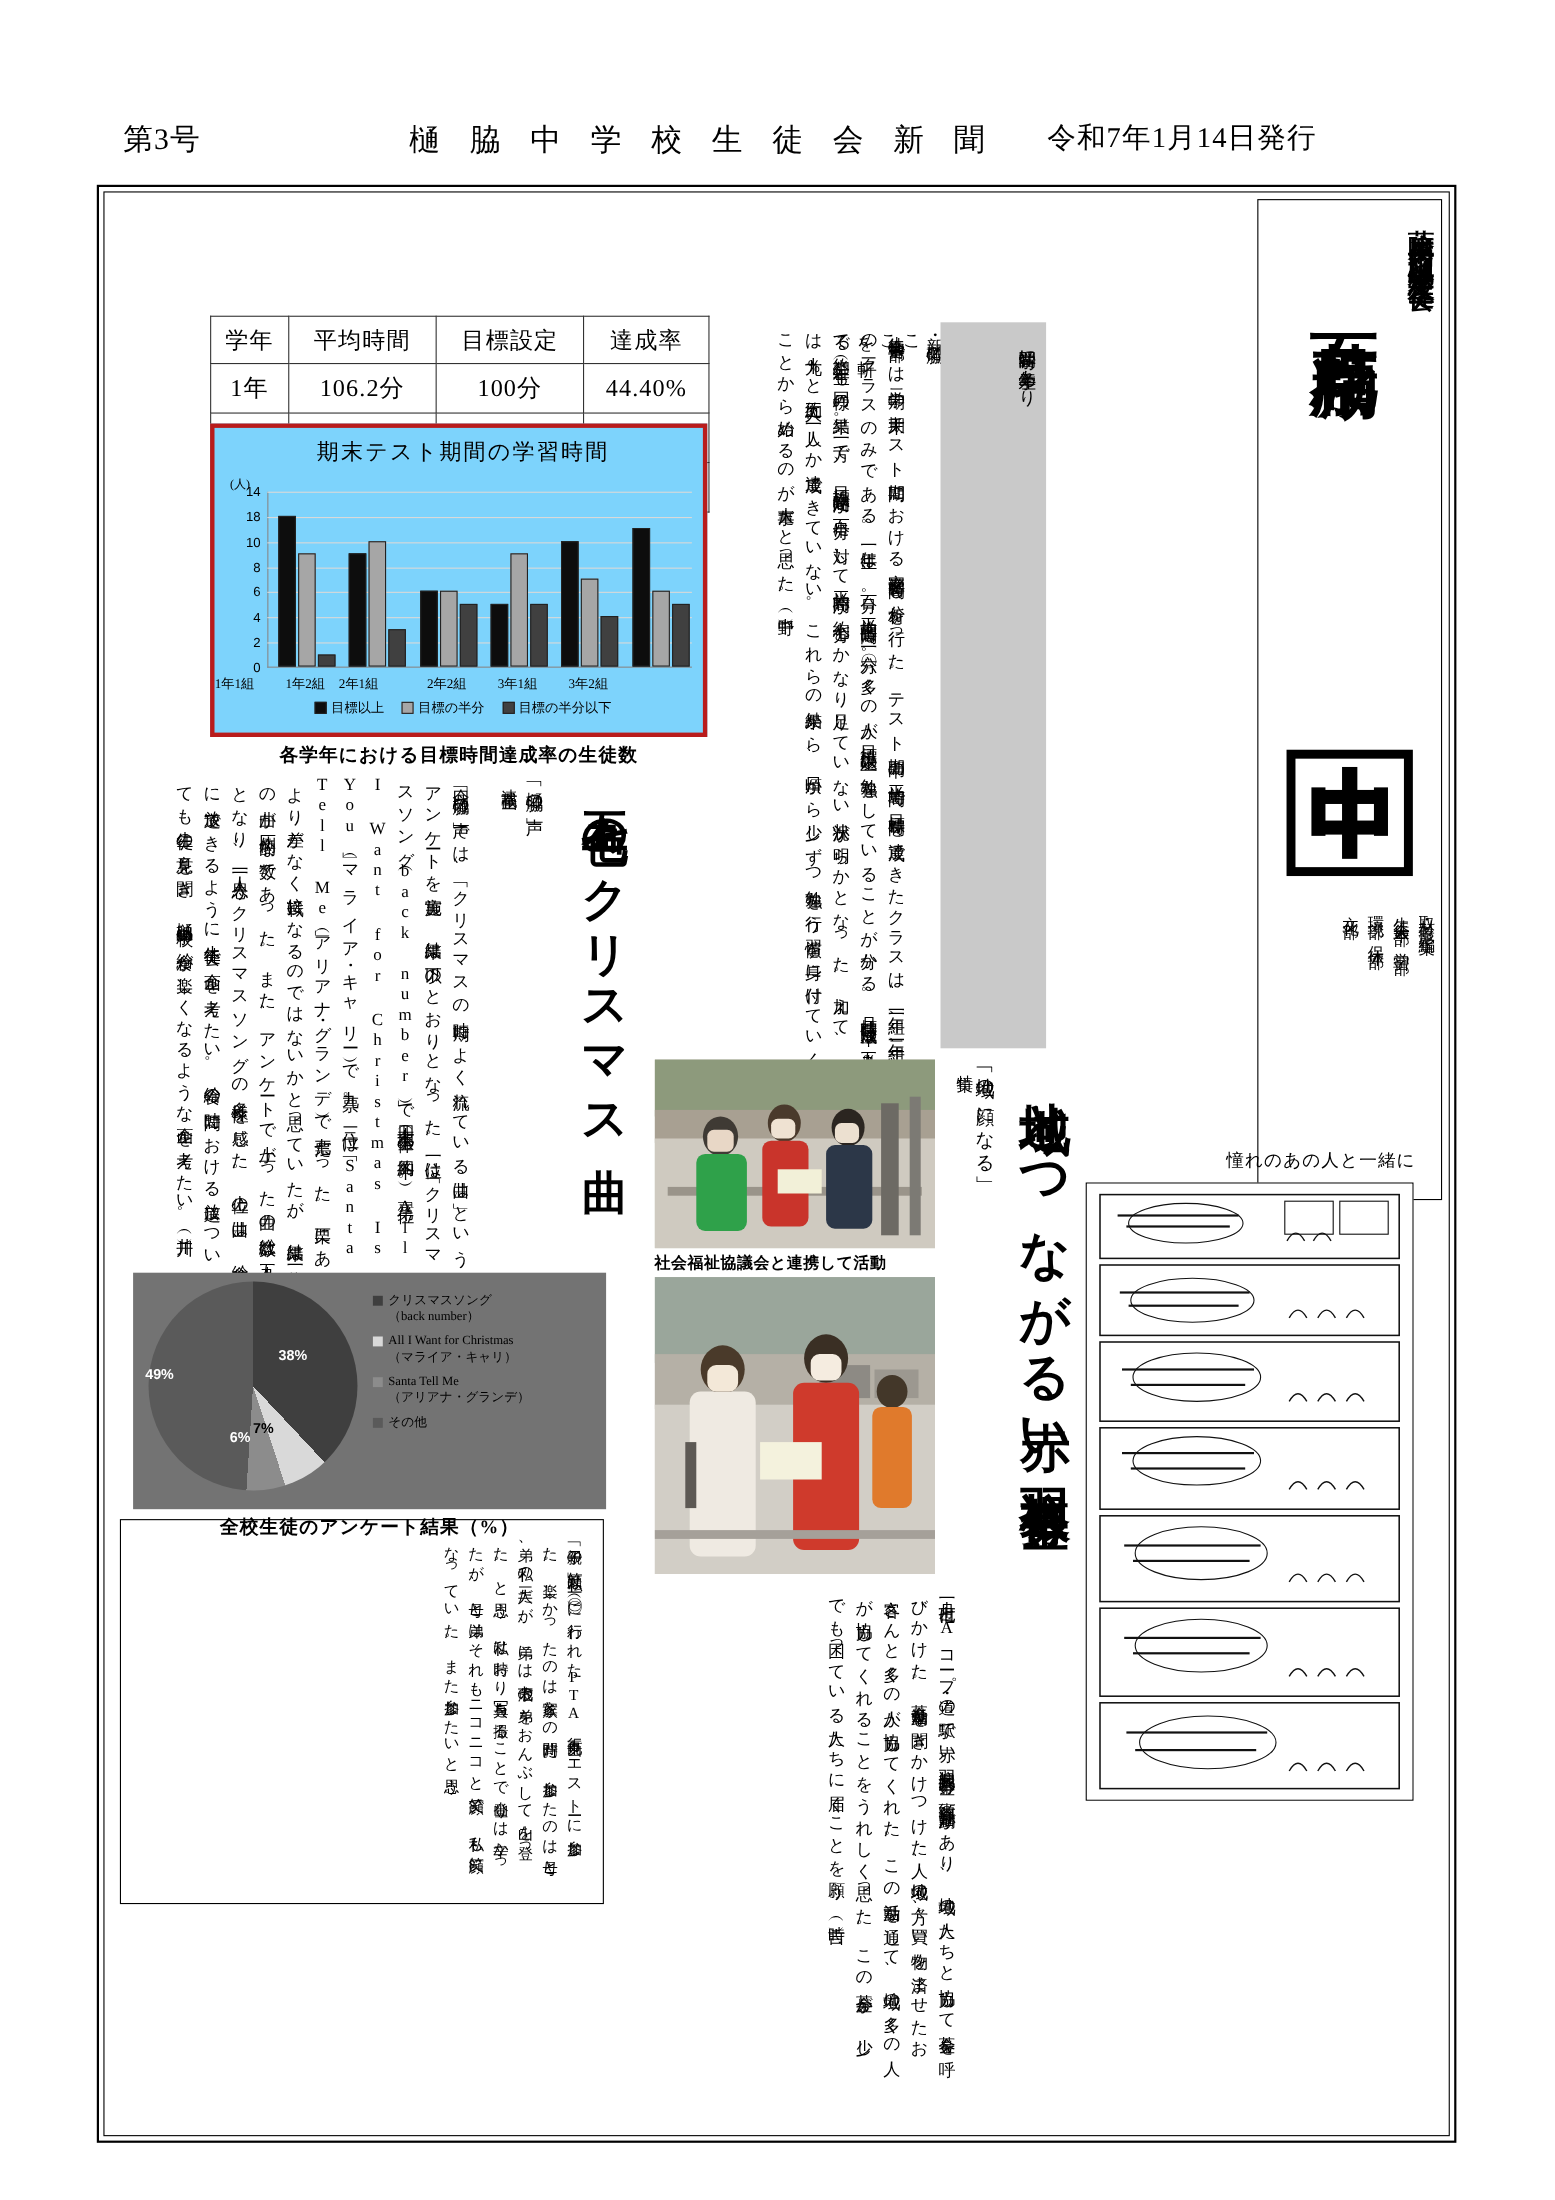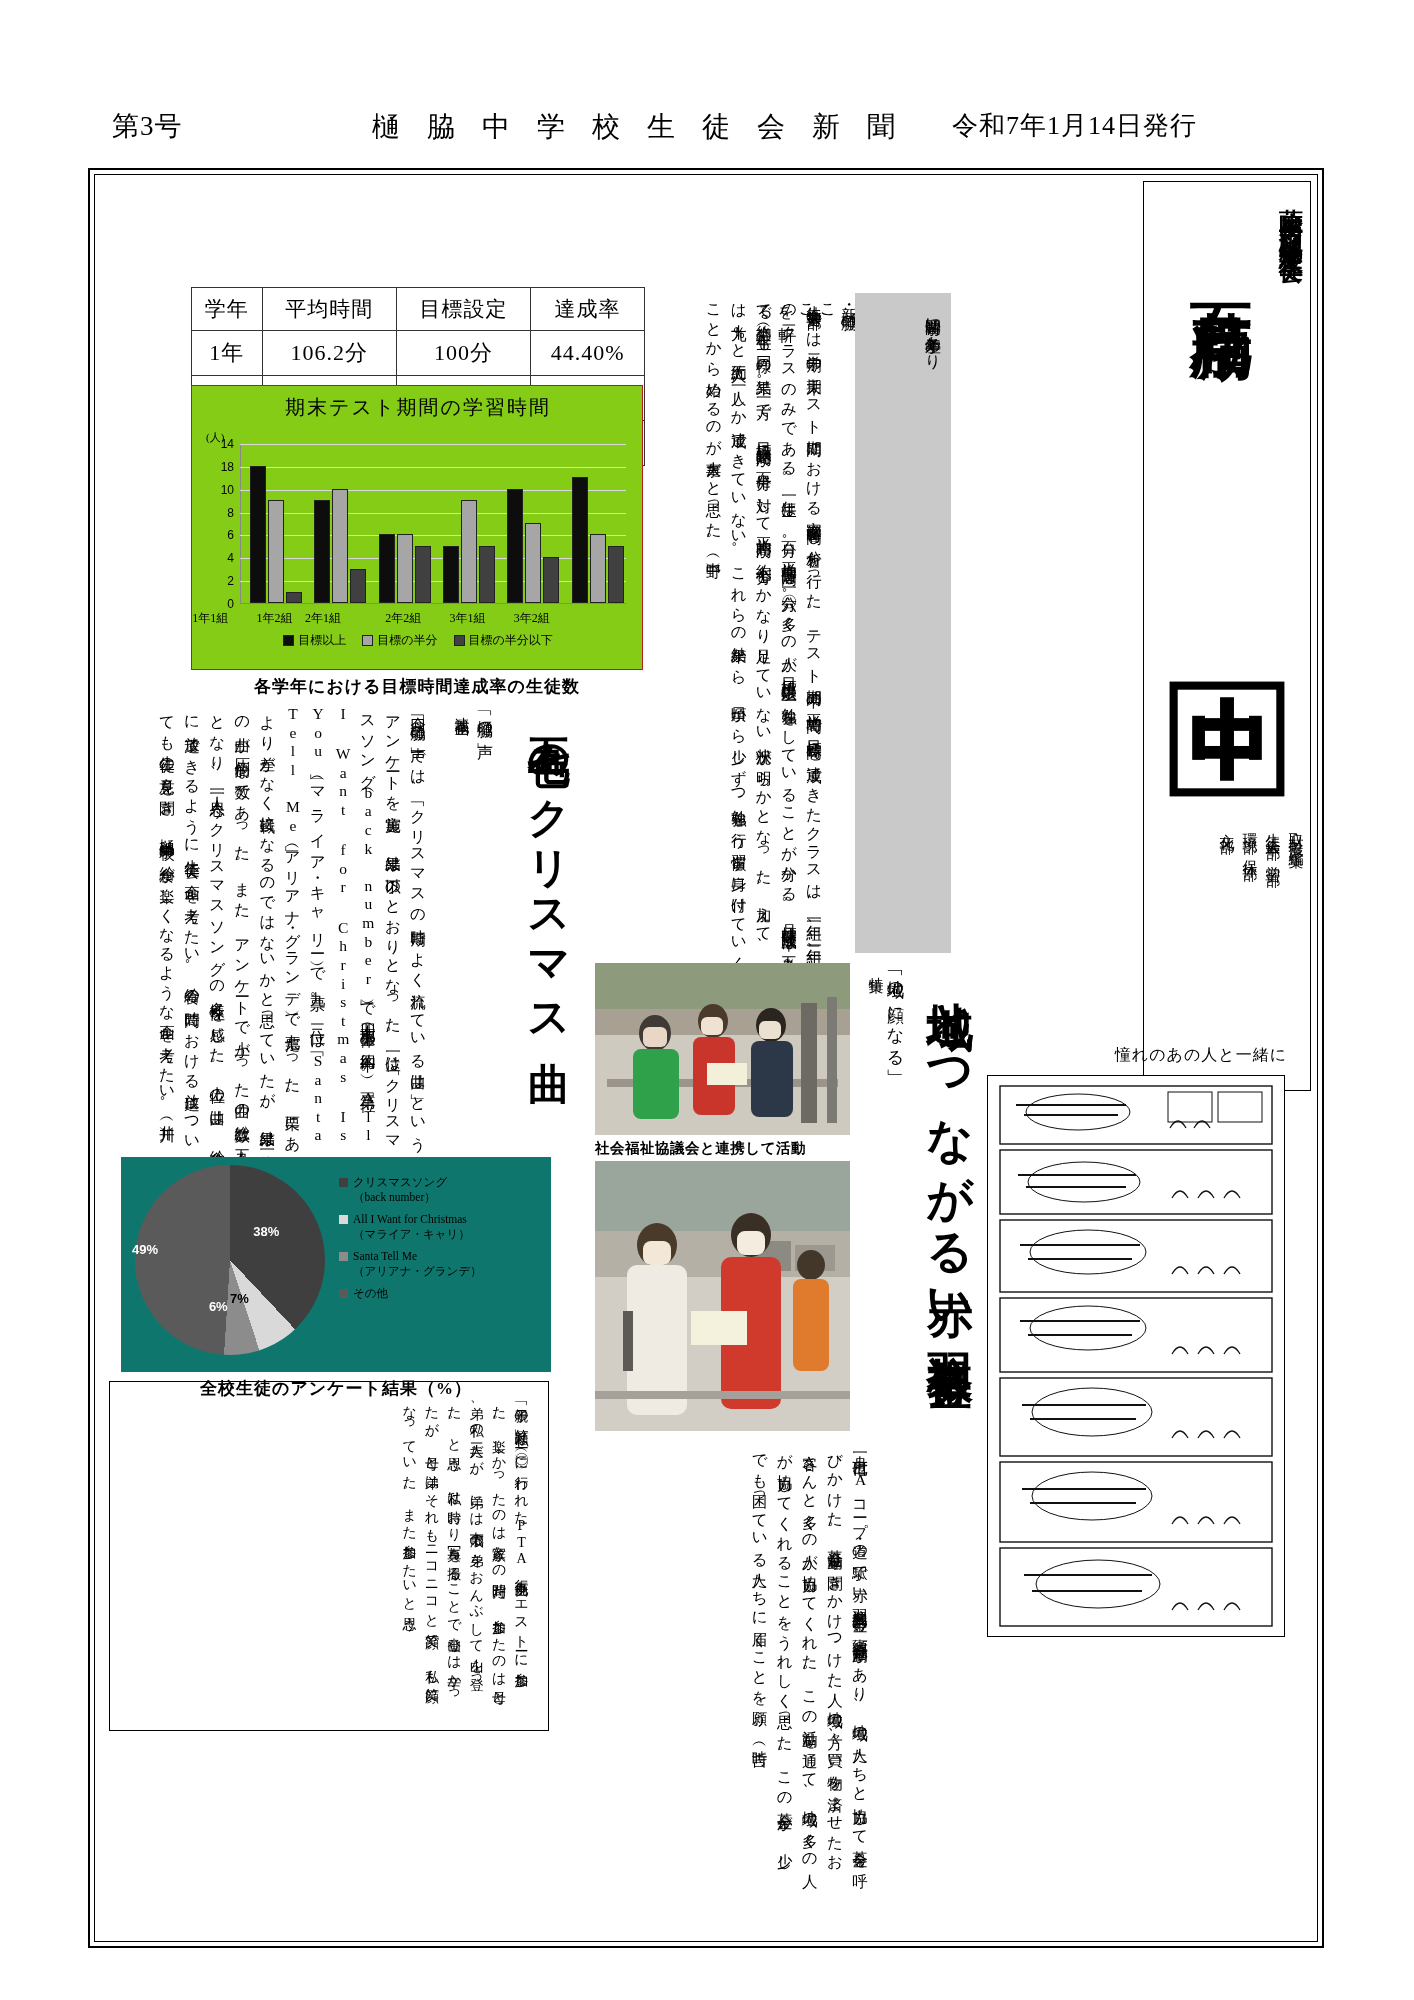--- a/index.html
+++ b/index.html
@@ -33,21 +33,21 @@
   #banner{position:absolute;left:14px;top:14px;width:900px;height:88px;background:#000;color:#fff;
           display:flex;align-items:center;justify-content:center;}
   #banner span{font-size:72px;font-weight:700;letter-spacing:6px;font-family:"Liberation Sans","DejaVu Sans",sans-serif;}
 
   
   #tbl{position:absolute;left:96px;top:112px;width:454px;border-collapse:collapse;}
   #tbl td{border:1px solid #333;text-align:center;font-size:22px;padding:7px 2px;letter-spacing:1px;}
   #tbl tr.hdr td{font-size:21px;}
 
   
-  #barchart{position:absolute;left:96px;top:210px;width:452px;height:285px;border:1px solid #b91c1c;background:#84cc16;box-sizing:border-box;}
+  #barchart{position:absolute;left:96px;top:210px;width:452px;height:285px;border:4px solid #b91c1c;background:#7dd3fc;box-sizing:border-box;}
   #bc-title{position:absolute;left:0;top:8px;width:452px;text-align:center;font-size:20px;letter-spacing:2px;}
   #bc-unit{position:absolute;left:14px;top:44px;font-size:11px;}
   #bc-plot{position:absolute;left:48px;top:58px;width:386px;height:160px;}
   .gl{position:absolute;left:0;width:386px;height:1px;background:#d9d9d9;}
   .ytick{position:absolute;left:-34px;width:28px;text-align:right;font-size:12px;transform:translateY(-7px);font-family:"Liberation Sans",sans-serif;}
   .axis-x{position:absolute;left:0;bottom:0;width:386px;height:1px;background:#888;}
   .axis-y{position:absolute;left:0;top:0;width:1px;height:160px;background:#888;}
   .grp{position:absolute;bottom:1px;height:160px;}
   .bar{position:absolute;bottom:0;width:16px;border:1px solid #222;box-sizing:border-box;}
   .xlab{position:absolute;top:222px;font-size:12px;text-align:left;width:64px;letter-spacing:0px;}
@@ -67,21 +67,21 @@
   #lead-head-inner{position:absolute;right:8px;top:14px;height:630px;}
 
   
   #sec2{position:absolute;left:14px;top:512px;width:580px;height:680px;}
   #sec2-body{position:absolute;left:6px;top:18px;width:316px;height:440px;}
   #sec2-kicker{position:absolute;left:336px;top:18px;width:26px;height:140px;font-size:15px;letter-spacing:2px;}
   #sec2-label{position:absolute;left:360px;top:18px;width:26px;height:140px;font-size:16px;letter-spacing:2px;}
   #sec2-title{position:absolute;left:392px;top:18px;width:76px;height:430px;font-size:42px;font-weight:700;letter-spacing:4px;}
 
   
-  #pie-wrap{position:absolute;left:12px;top:470px;width:430px;height:215px;background:#0f766e;}
+  #pie-wrap{position:absolute;left:12px;top:470px;width:430px;height:215px;background:#737373;}
   #pie{position:absolute;left:14px;top:8px;width:190px;height:190px;border-radius:50%;}
   .pielabel{position:absolute;font-size:13px;font-weight:700;font-family:"Liberation Sans",sans-serif;}
   #pie-legend{position:absolute;left:218px;top:18px;width:206px;}
   #pie-legend .pl{display:flex;align-items:flex-start;gap:5px;margin-bottom:7px;}
   #pie-legend .psw{width:9px;height:9px;margin-top:3px;flex:0 0 auto;}
   #pie-legend .ptxt{font-size:11.5px;line-height:1.3;}
   #pie-caption{position:absolute;left:12px;top:690px;width:430px;text-align:center;font-size:17px;font-weight:700;letter-spacing:1px;}
 
   
   #photo1{position:absolute;left:500px;top:788px;width:255px;height:172px;overflow:hidden;}

